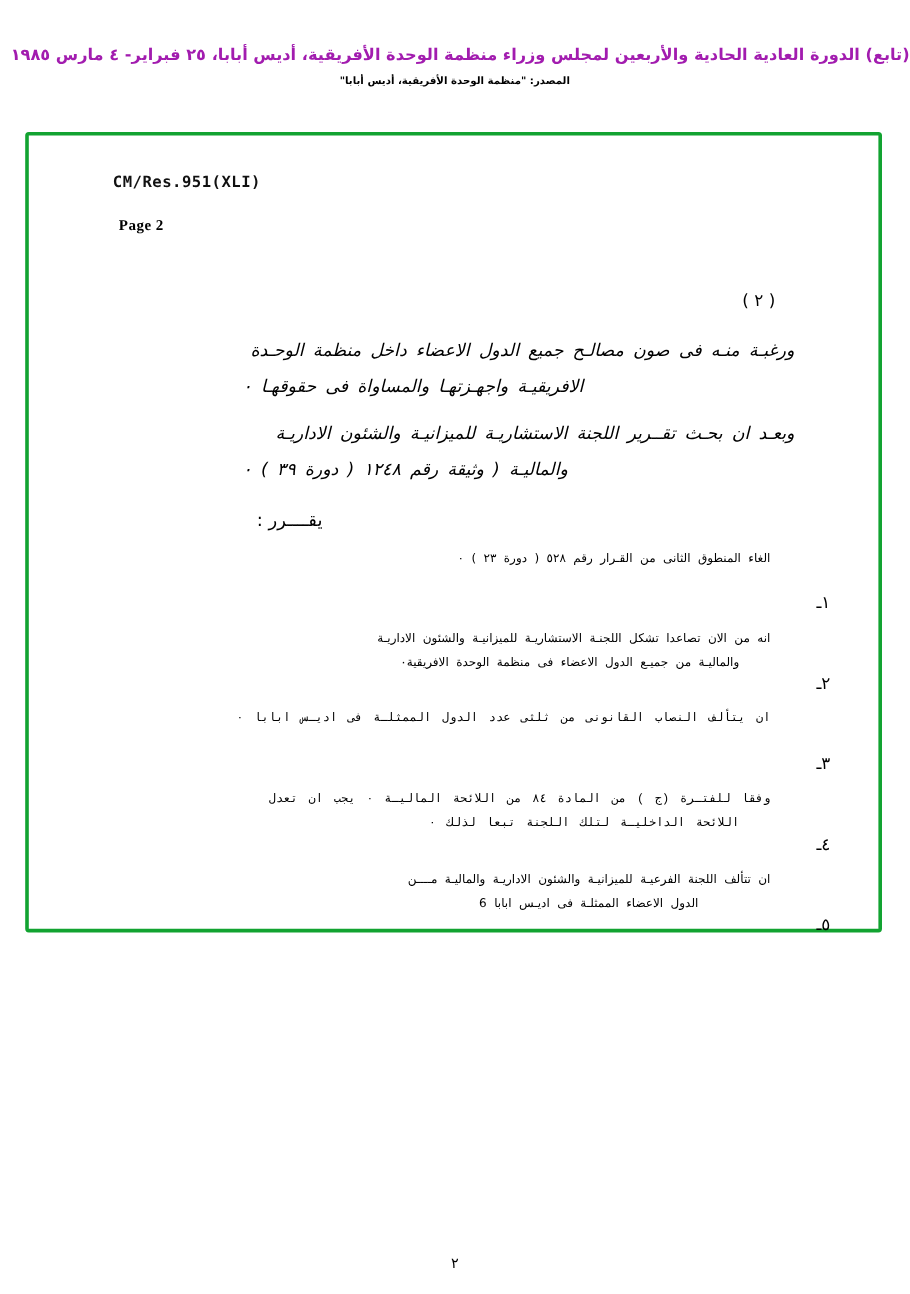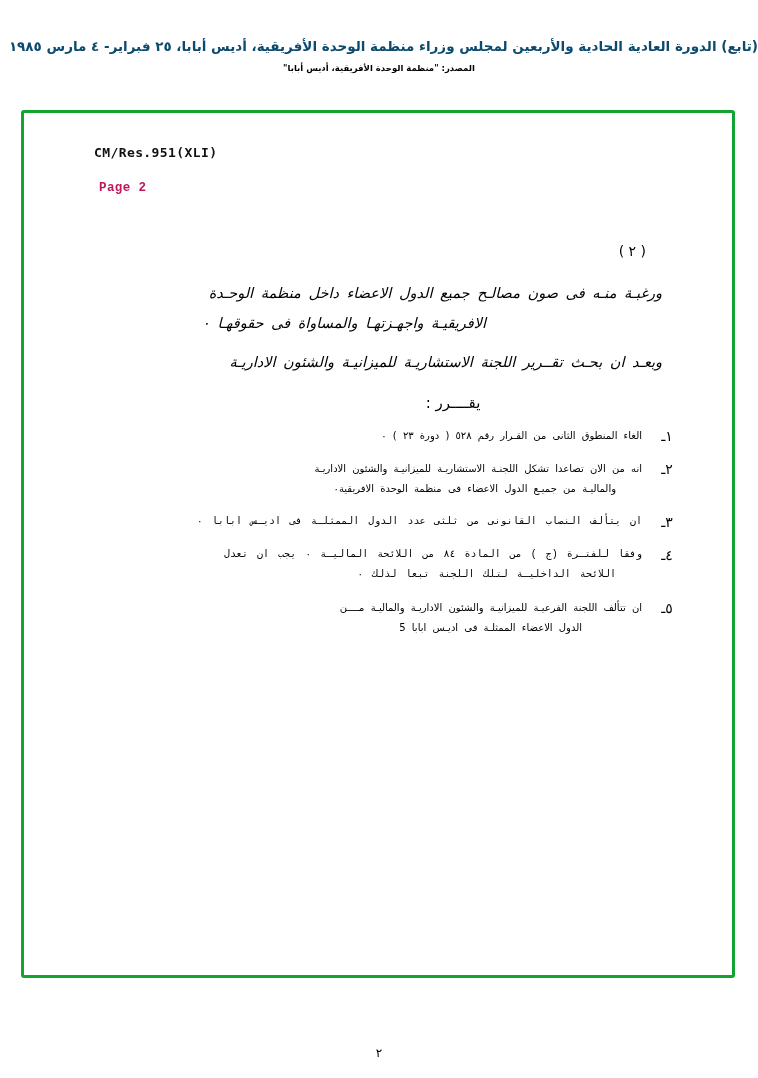--- a/index.html
+++ b/index.html
@@ -29,41 +29,41 @@
     top: 38px;
     left: 0;
     width: 758px;
     text-align: center;
     direction: rtl;
   }
   .doc-header-line {
     font-family: "DejaVu Sans", sans-serif;
     font-size: 13.5px;
     font-weight: bold;
-    color: #0c4a6e;
+    color: #a21caf;
     letter-spacing: 0px;
     white-space: nowrap;
     margin-left: 32px;
   }
   .doc-source-line {
     margin-top: 9px;
     font-family: "DejaVu Sans", sans-serif;
     font-size: 8.5px;
     font-weight: bold;
     color: #000;
     white-space: nowrap;
   }
 
   
   .frame {
     position: absolute;
     top: 110px;
     left: 21px;
     width: 714px;
-    height: 868px;
+    height: 667px;
     border: 3px solid #12a331;
     border-radius: 3px;
     box-sizing: border-box;
     background: #ffffff;
   }
 
   
   .typed-block {
     position: absolute;
     top: 32px;
@@ -76,25 +76,25 @@
     margin-left: 70px;
     font-family: "DejaVu Sans Mono", monospace;
     font-size: 13px;
     font-weight: bold;
     letter-spacing: 0.4px;
     color: #111;
   }
   .typed-page {
     margin-left: 75px;
     margin-top: 21px;
-    font-family: Liberation Mono, monospace;
+    font-family: Liberation Serif, serif;
     font-size: 12.5px;
     font-weight: bold;
     letter-spacing: 0.4px;
-    color: #be185d;
+    color: #000000;
   }
 
   
   .body-area {
     position: absolute;
     top: 130px;
     right: 40px;
     left: 40px;
     direction: rtl;
     text-align: right;
@@ -131,45 +131,45 @@
   }
   .para-line.left-ish {
     text-align: left;
     padding-left: 120px;
   }
 
   .decides {
     font-family: "DejaVu Sans", sans-serif;
     font-size: 15px;
     letter-spacing: 2px;
-    text-align: center;
+    text-align: left;
     margin: 16px 0 14px 0;
     padding-left: 150px;
   }
 
   
   .clauses {
     margin: 0;
     padding: 0;
     list-style: none;
   }
   .clause {
     display: flex;
     flex-direction: row;
     align-items: flex-start;
     margin-bottom: 13px;
   }
   .clause-num {
     flex: 0 0 50px;
-    font-family: Liberation Serif, serif;
+    font-family: Liberation Sans, sans-serif;
     font-size: 14px;
-    text-align: center;
     padding-top: 2px;
     letter-spacing: 1px;
     white-space: nowrap;
+    margin-top: 36px;
   }
   .clause-text {
     flex: 1 1 auto;
     font-family: "DejaVu Sans", sans-serif;
     font-size: 10px;
     line-height: 2.0;
     word-spacing: 3px;
     letter-spacing: 0.5px;
   }
   .clause-text .l2 {
@@ -214,20 +214,21 @@
 
       <div class="para-number">( ٢ )</div>
 
       <div class="para indent-a">
         <span class="para-line rightish">ورغبـة منـه فى   صون مصالـح  جميع الدول الاعضاء داخل منظمة الوحـدة</span>
         <span class="para-line left-ish">الافريقيـة واجهـزتهـا  والمساواة فى حقوقهـا ٠</span>
       </div>
 
       <div class="para indent-a">
         <span class="para-line rightish">وبعـد ان بحـث   تقــرير اللجنة الاستشاريـة للميزانيـة والشئون الاداريـة</span>
+        <span class="para-line left-ish">والماليـة ( وثيقة رقم ١٢٤٨ ( دورة ٣٩ ) ٠</span>
       </div>
 
       <div class="decides">يقــــرر :</div>
 
       <ul class="clauses">
 
         <li class="clause">
           <div class="clause-num">١ـ</div>
           <div class="clause-text pad-l-lg">
             <span class="l2">الغاء المنطوق الثانى  من القـرار رقم ٥٢٨ ( دورة ٢٣ ) ٠</span>
@@ -254,21 +255,21 @@
           <div class="clause-text pad-l-sm">
             <span class="l2">وفقا للفتـرة  (ج ) من المادة ٨٤  من اللائحة الماليـة  ٠ يجب ان تعدل</span>
             <span class="l2 pad-l-md pad-r-sm">اللائحة الداخليـة لتلك اللجنة تبعا لذلك ٠</span>
           </div>
         </li>
 
         <li class="clause">
           <div class="clause-num">٥ـ</div>
           <div class="clause-text">
             <span class="l2">ان تتألف اللجنة الفرعيـة للميزانيـة والشئون الاداريـة والماليـة مــــن</span>
-            <span class="l2 pad-l-lg pad-r-md">الدول الاعضاء الممثلـة فى اديـس ابابا 5</span>
+            <span class="l2 pad-l-lg pad-r-md">الدول الاعضاء الممثلـة فى اديـس ابابا 6</span>
           </div>
         </li>
 
       </ul>
 
     </div>
   </div>
 
   <div class="footer-number">٢</div>
 

